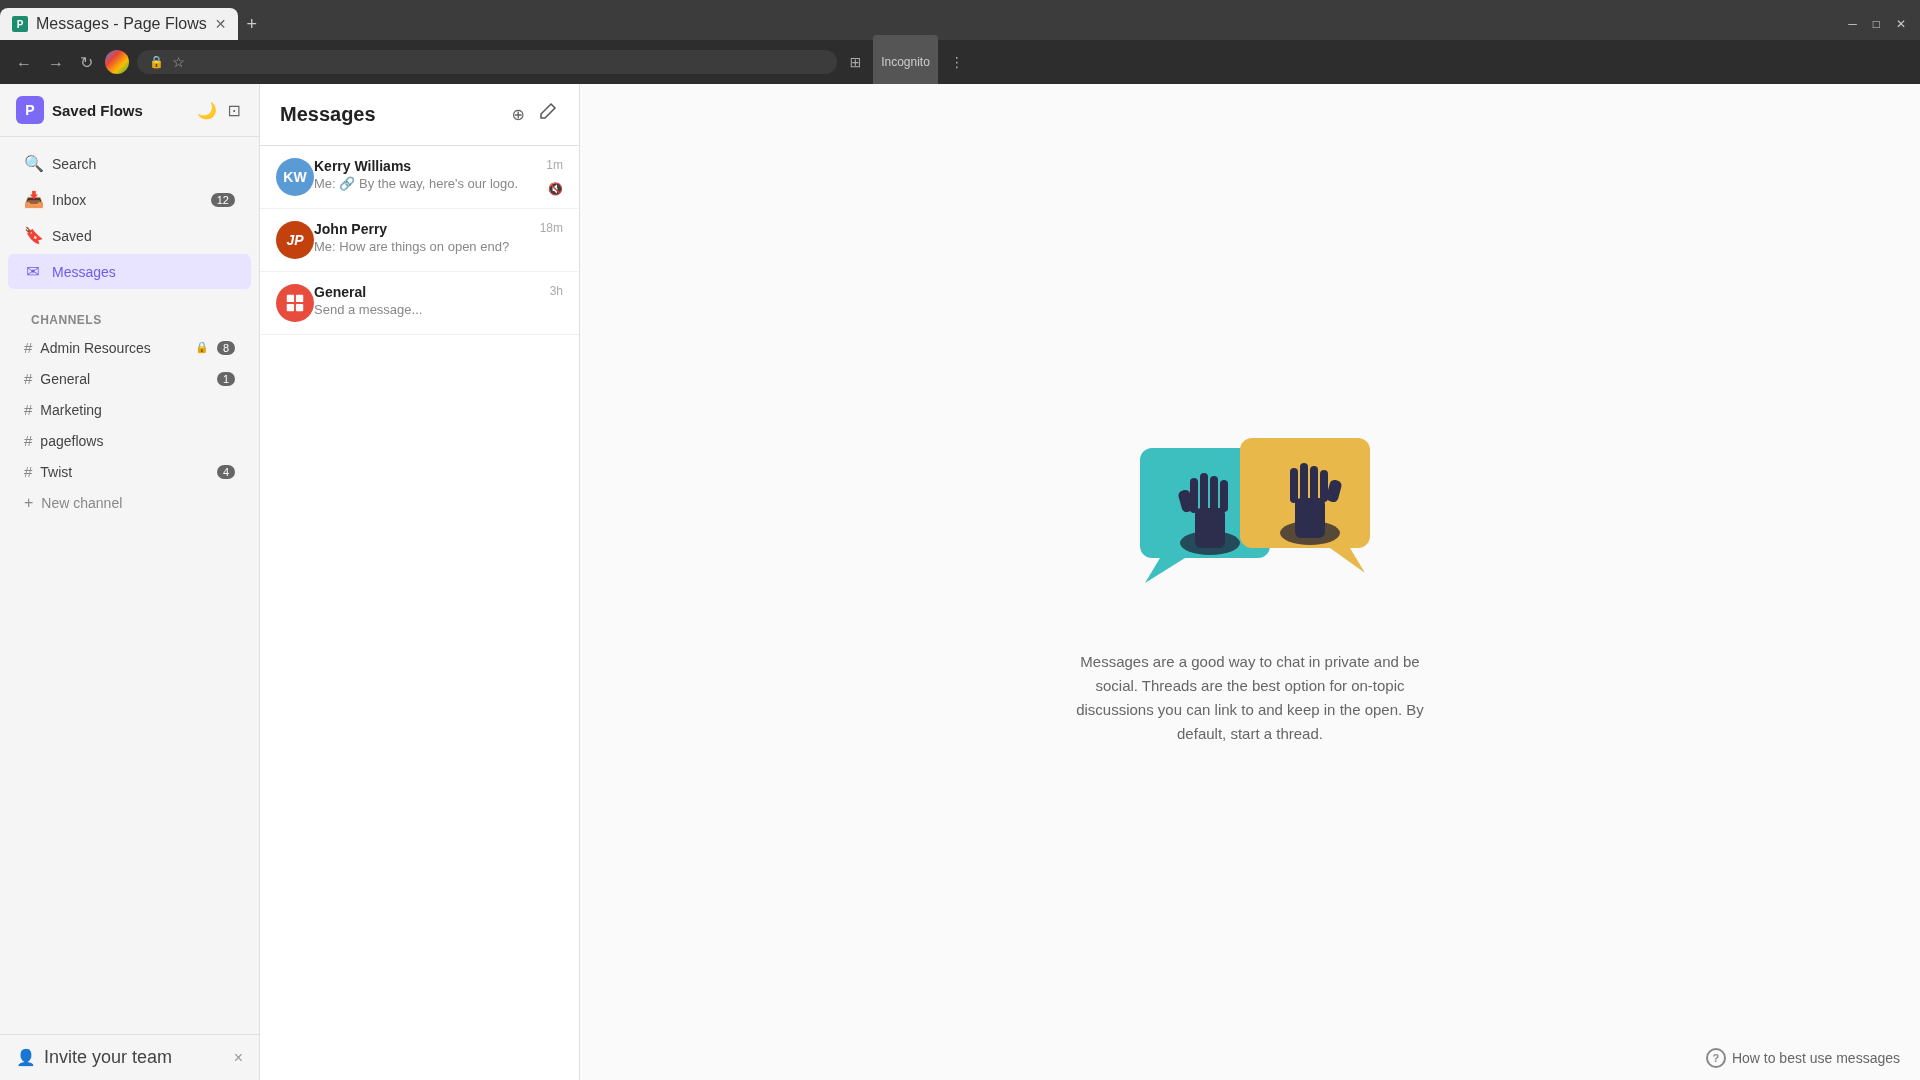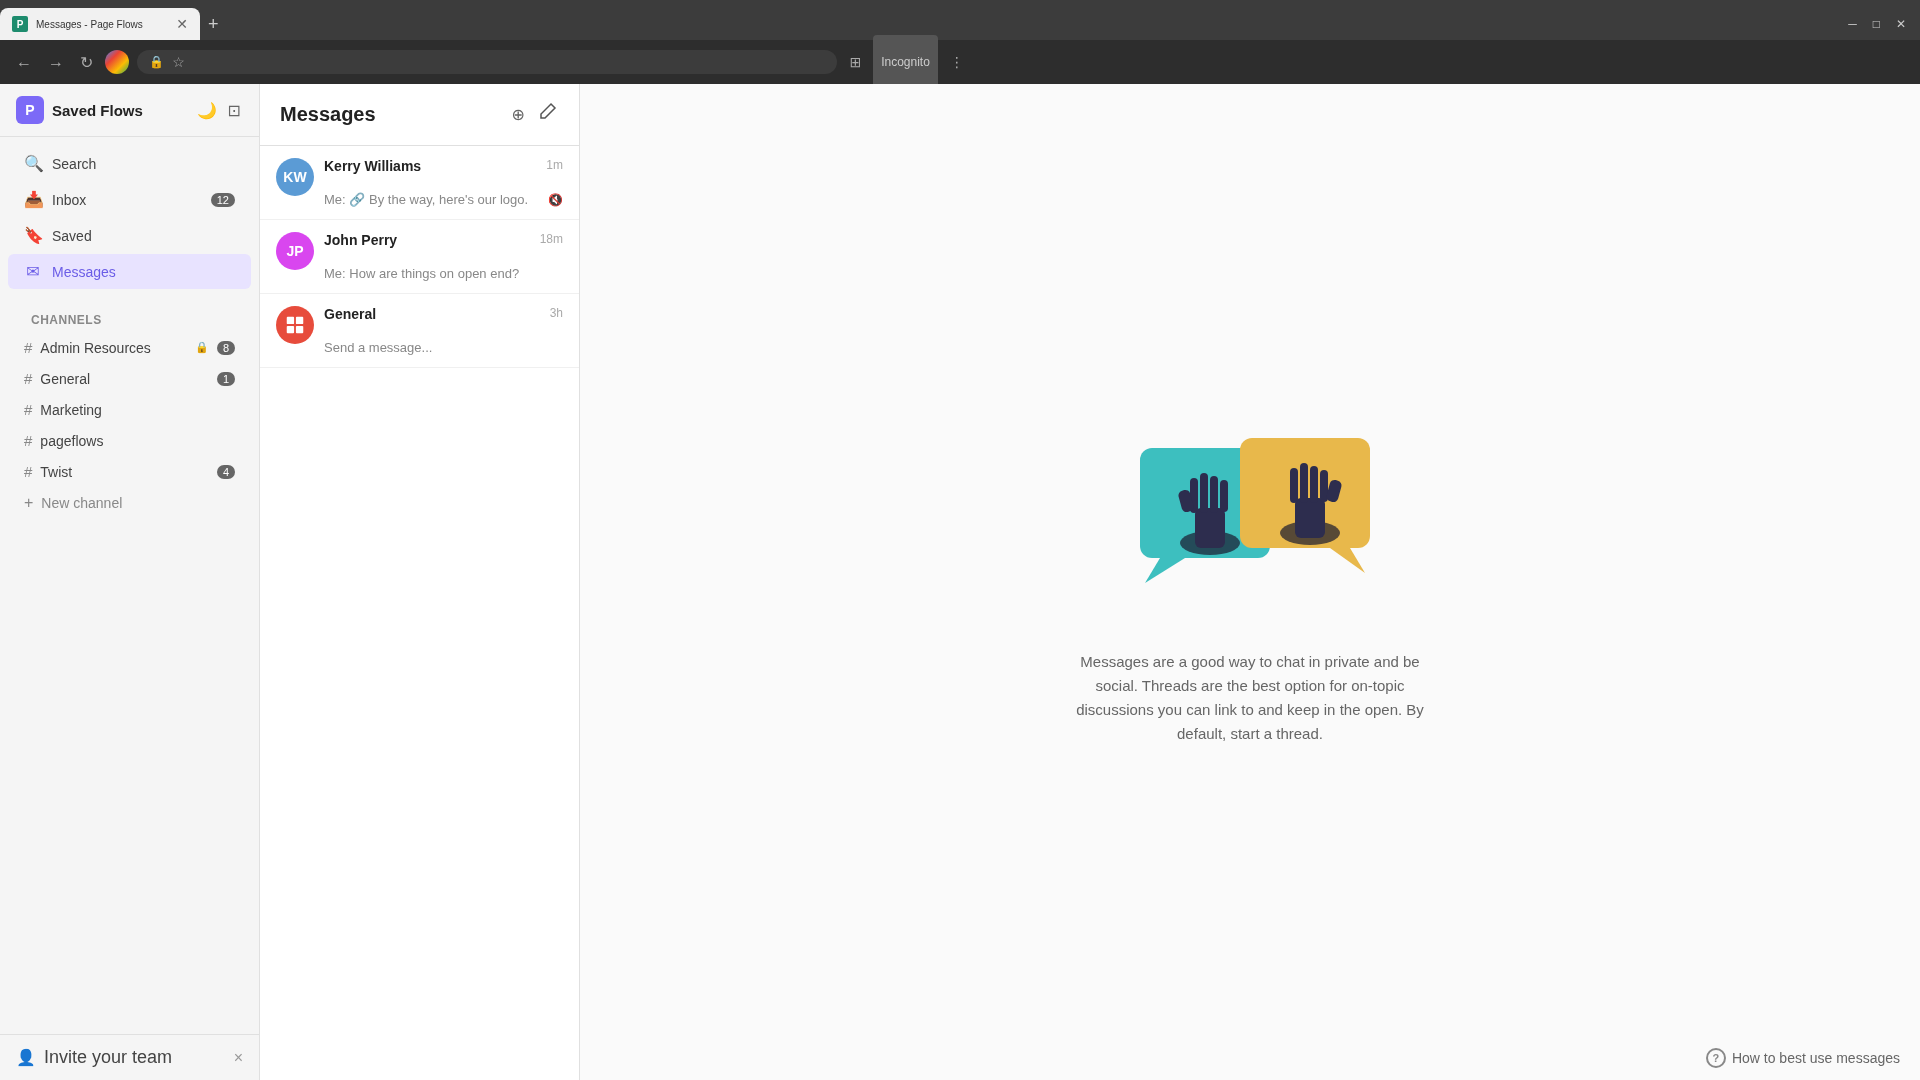--- a/index.html
+++ b/index.html
@@ -3,21 +3,21 @@
   <meta charset="utf-8">
   <style>
     * { margin: 0; padding: 0; box-sizing: border-box; }
     body { font-family: -apple-system, BlinkMacSystemFont, 'Segoe UI', sans-serif; background: #fff; width: 1920px; height: 1080px; overflow: hidden; }
 
     
     .browser-chrome { background: #2d2d2d; width: 100%; }
     .browser-tabs { display: flex; align-items: center; background: #3c3c3c; padding: 8px 0 0 0; height: 40px; }
     .browser-tab { display: flex; align-items: center; gap: 8px; background: #f1f1f1; border-radius: 8px 8px 0 0; padding: 0 12px; height: 32px; min-width: 200px; font-size: 13px; color: #333; }
     .browser-tab .favicon { width: 16px; height: 16px; background: #1e8c6e; border-radius: 2px; display: flex; align-items: center; justify-content: center; font-size: 10px; color: white; font-weight: bold; }
-    .browser-tab .tab-title { flex: 1; font-size: 10px; white-space: nowrap; overflow: hidden; text-overflow: ellipsis; }
+    .browser-tab .tab-title { flex: 1; font-size: 16px; white-space: nowrap; overflow: hidden; text-overflow: ellipsis; }
     .browser-tab .close-btn { cursor: pointer; color: #666; font-size: 14px; }
     .new-tab-btn { background: none; border: none; color: #ccc; font-size: 18px; cursor: pointer; padding: 0 8px; }
     .tab-controls { margin-left: auto; display: flex; gap: 4px; padding-right: 8px; }
     .tab-ctrl-btn { background: none; border: none; color: #ccc; font-size: 12px; cursor: pointer; padding: 4px 6px; }
 
     .browser-toolbar { display: flex; align-items: center; gap: 8px; padding: 6px 12px; background: #2d2d2d; height: 44px; }
     .nav-btn { background: none; border: none; color: #aaa; font-size: 16px; cursor: pointer; padding: 4px; }
     .nav-btn:disabled { color: #555; cursor: default; }
     .address-bar { flex: 1; display: flex; align-items: center; background: #3c3c3c; border-radius: 20px; padding: 4px 12px; gap: 8px; max-width: 700px; }
     .address-bar-lock { color: #aaa; font-size: 12px; }
@@ -63,28 +63,28 @@
     .invite-close { color: #999; cursor: pointer; font-size: 16px; }
 
     
     .messages-panel { width: 320px; border-right: 1px solid #e0e0e0; display: flex; flex-direction: column; flex-shrink: 0; }
     .messages-header { display: flex; align-items: center; padding: 16px 20px; border-bottom: 1px solid #e0e0e0; }
     .messages-title { font-size: 20px; font-weight: 600; color: #222; flex: 1; }
     .messages-actions { display: flex; gap: 8px; }
     .messages-action-btn { background: none; border: none; cursor: pointer; color: #666; font-size: 18px; padding: 2px; }
 
     .message-list { flex: 1; overflow-y: auto; }
-    .message-item { display: flex; align-items: flex-start; gap: 10px; padding: 12px 16px; cursor: pointer; border-bottom: 1px solid #f0f0f0; position: relative; }
+    .message-item { display: flex; align-items: flex-start; padding: 12px 16px; cursor: pointer; border-bottom: 1px solid #f0f0f0; position: relative; }
     .avatar { width: 38px; height: 38px; border-radius: 50%; display: flex; align-items: center; justify-content: center; font-weight: 600; font-size: 14px; flex-shrink: 0; }
     .avatar-kw { background: #5b9bd5; color: white; }
-    .avatar-jp { background: #d946ef; color: white; }
+    .avatar-jp { background: #c2410c; color: white; font-style: italic; }
     .avatar-general { background: #e74c3c; color: white; font-size: 18px; }
     .message-content { flex: 1; min-width: 0; }
     .message-sender { font-weight: 600; font-size: 14px; color: #222; }
-    .message-preview { font-size: 13px; color: #888; white-space: nowrap; overflow: hidden; text-overflow: ellipsis; margin-top: 18px; }
+    .message-preview { font-size: 13px; color: #888; white-space: nowrap; overflow: hidden; text-overflow: ellipsis; margin-top: 2px; }
     .message-time { font-size: 12px; color: #aaa; position: absolute; top: 12px; right: 16px; margin-left: 9px; }
     .message-muted { position: absolute; bottom: 12px; right: 16px; color: #bbb; font-size: 12px; }
 
     
     .right-panel { flex: 1; display: flex; align-items: center; justify-content: center; background: #fafafa; }
     .onboarding-content { text-align: center; max-width: 440px; padding: 40px; }
     .illustration { width: 240px; height: 200px; margin: 0 auto 32px; position: relative; }
     .msg-vs-threads-title { font-size: 22px; font-weight: 700; color: #222; margin-bottom: 16px; }
     .msg-vs-threads-text { font-size: 15px; color: #666; line-height: 1.6; }
 

